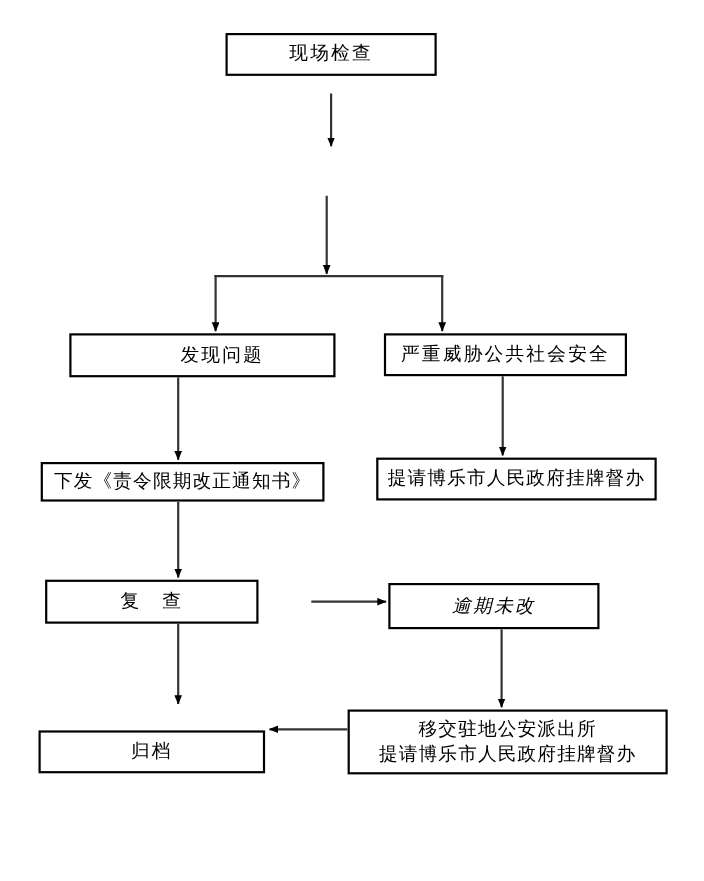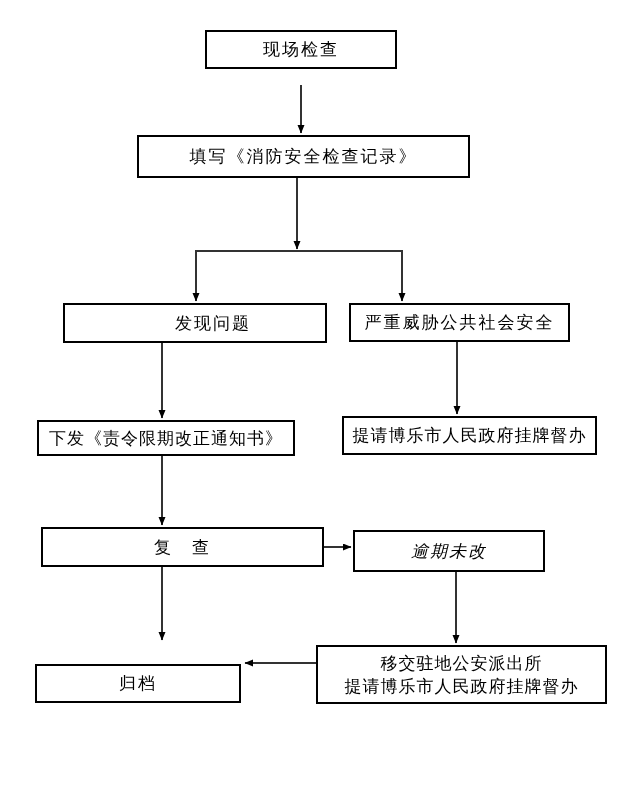--- a/index.html
+++ b/index.html
@@ -35,25 +35,25 @@
     justify-content: center;
     text-align: center;
     font-size: 17px;
     letter-spacing: 2px;
     color: #000000;
     line-height: 1.35;
     z-index: 1;
   }
   .n1  { left: 205px; top: 30px;  width: 192px; height: 39px; }
   .n2  { left: 137px; top: 135px; width: 333px; height: 43px; }
-  .n3  { left: 63px;  top: 303px; width: 264px; height: 40px; padding-left: 36px; }
+  .n3  { left: 63px;  top: 303px; width: 242px; height: 40px; padding-left: 36px; }
   .n4  { left: 349px; top: 303px; width: 221px; height: 39px; }
   .n5  { left: 37px;  top: 420px; width: 258px; height: 36px; letter-spacing: 1px; }
   .n6  { left: 342px; top: 416px; width: 255px; height: 39px; letter-spacing: 1px; }
-  .n7  { left: 41px;  top: 527px; width: 283px; height: 40px; }
+  .n7  { left: 41px;  top: 527px; width: 194px; height: 40px; }
   .n8  { left: 353px; top: 530px; width: 192px; height: 42px; font-style: italic; }
   .n9  { left: 35px;  top: 664px; width: 206px; height: 39px; }
   .n10 { left: 316px; top: 645px; width: 291px; height: 59px; letter-spacing: 1px; }
 </style>
 </head>
 <body>
 
 <div class="canvas">
 
   <svg class="connectors" width="640" height="801" viewBox="0 0 640 801" xmlns="http://www.w3.org/2000/svg">
@@ -85,23 +85,20 @@
 
     <line x1="456" y1="572" x2="456" y2="643" stroke="#333333" stroke-width="2" marker-end="url(#arrow)"></line>
 
     <line x1="316" y1="663" x2="245" y2="663" stroke="#333333" stroke-width="2" marker-end="url(#arrow)"></line>
   </svg>
 
   <div class="node n1">
     <span>现场检查</span>
   </div>
 
-  <div class="node n2">
-    <span>填写《消防安全检查记录》</span>
-  </div>
 
   <div class="node n3">
     <span>发现问题</span>
   </div>
 
   <div class="node n4">
     <span>严重威胁公共社会安全</span>
   </div>
 
   <div class="node n5">

